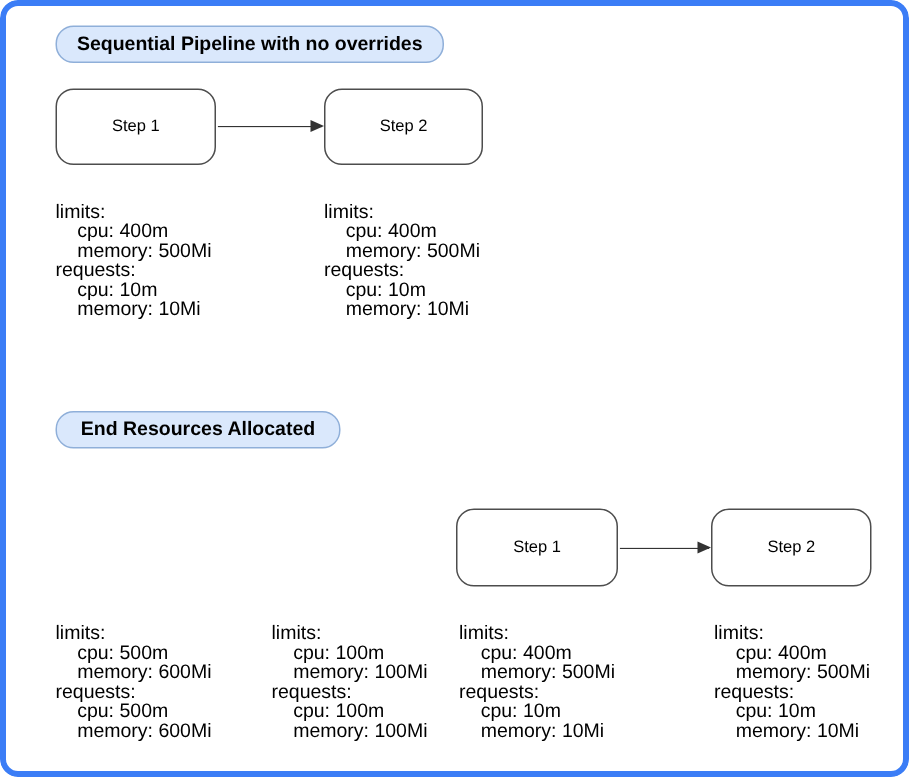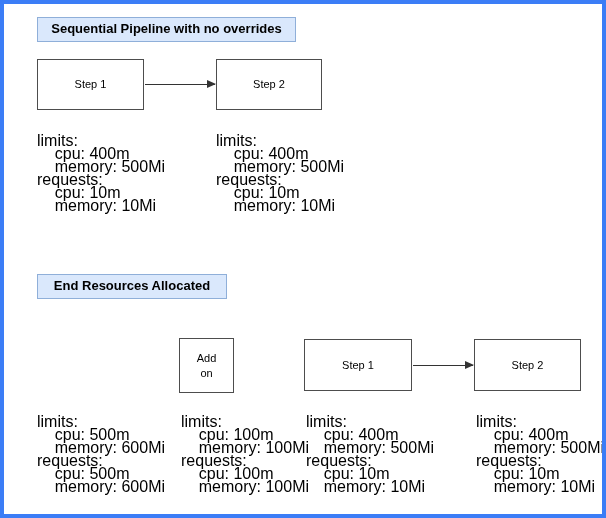--- a/index.html
+++ b/index.html
@@ -1,15 +1,15 @@
 <!DOCTYPE html>
 <html><head>
 <meta charset="utf-8">
 <style>
-  * { margin: 0; padding: 0; box-sizing: border-box; }
+  * { margin: 0; padding: 0; box-sizing: border-box; border-radius: 12px; }
   html, body { background: #ffffff; }
   body {
     font-family: "Liberation Sans", sans-serif;
     color: #000;
   }
   .canvas {
     position: relative;
     width: 606px;
     height: 518px;
     background: #ffffff;
@@ -51,21 +51,21 @@
     right: -1px;
     top: -5.5px;
     width: 0;
     height: 0;
     border-left: 9px solid #333333;
     border-top: 4.5px solid transparent;
     border-bottom: 4.5px solid transparent;
   }
   .res-block {
     position: absolute;
-    font-size: 16px;
+    font-size: 13px;
     line-height: 13px;
     white-space: pre;
   }
   
   #title-1   { left: 33px;  top: 13px;  width: 259px; height: 25px; }
   #node-1a   { left: 33px;  top: 55px;  width: 107px; height: 51px; }
   #node-1b   { left: 212px; top: 55px;  width: 106px; height: 51px; }
   #arrow-1   { left: 141px; top: 80px;  width: 70px; }
   #res-1a    { left: 33px;  top: 130px; }
   #res-1b    { left: 212px; top: 130px; }
@@ -94,21 +94,20 @@
 
   <div id="node-1b" class="node">Step 2</div>
 
   <div id="res-1a" class="res-block"><div>limits:</div><div>    cpu: 400m</div><div>    memory: 500Mi</div><div>requests:</div><div>    cpu: 10m</div><div>    memory: 10Mi</div></div>
 
   <div id="res-1b" class="res-block"><div>limits:</div><div>    cpu: 400m</div><div>    memory: 500Mi</div><div>requests:</div><div>    cpu: 10m</div><div>    memory: 10Mi</div></div>
 
   <div id="title-2" class="section-title">End Resources Allocated</div>
 
 
-  <div id="node-2b" class="node">Add on</div>
 
   <div id="node-2c" class="node">Step 1</div>
 
   <div id="arrow-2" class="arrow"></div>
 
   <div id="node-2d" class="node">Step 2</div>
 
   <div id="res-2a" class="res-block"><div>limits:</div><div>    cpu: 500m</div><div>    memory: 600Mi</div><div>requests:</div><div>    cpu: 500m</div><div>    memory: 600Mi</div></div>
 
   <div id="res-2b" class="res-block"><div>limits:</div><div>    cpu: 100m</div><div>    memory: 100Mi</div><div>requests:</div><div>    cpu: 100m</div><div>    memory: 100Mi</div></div>

